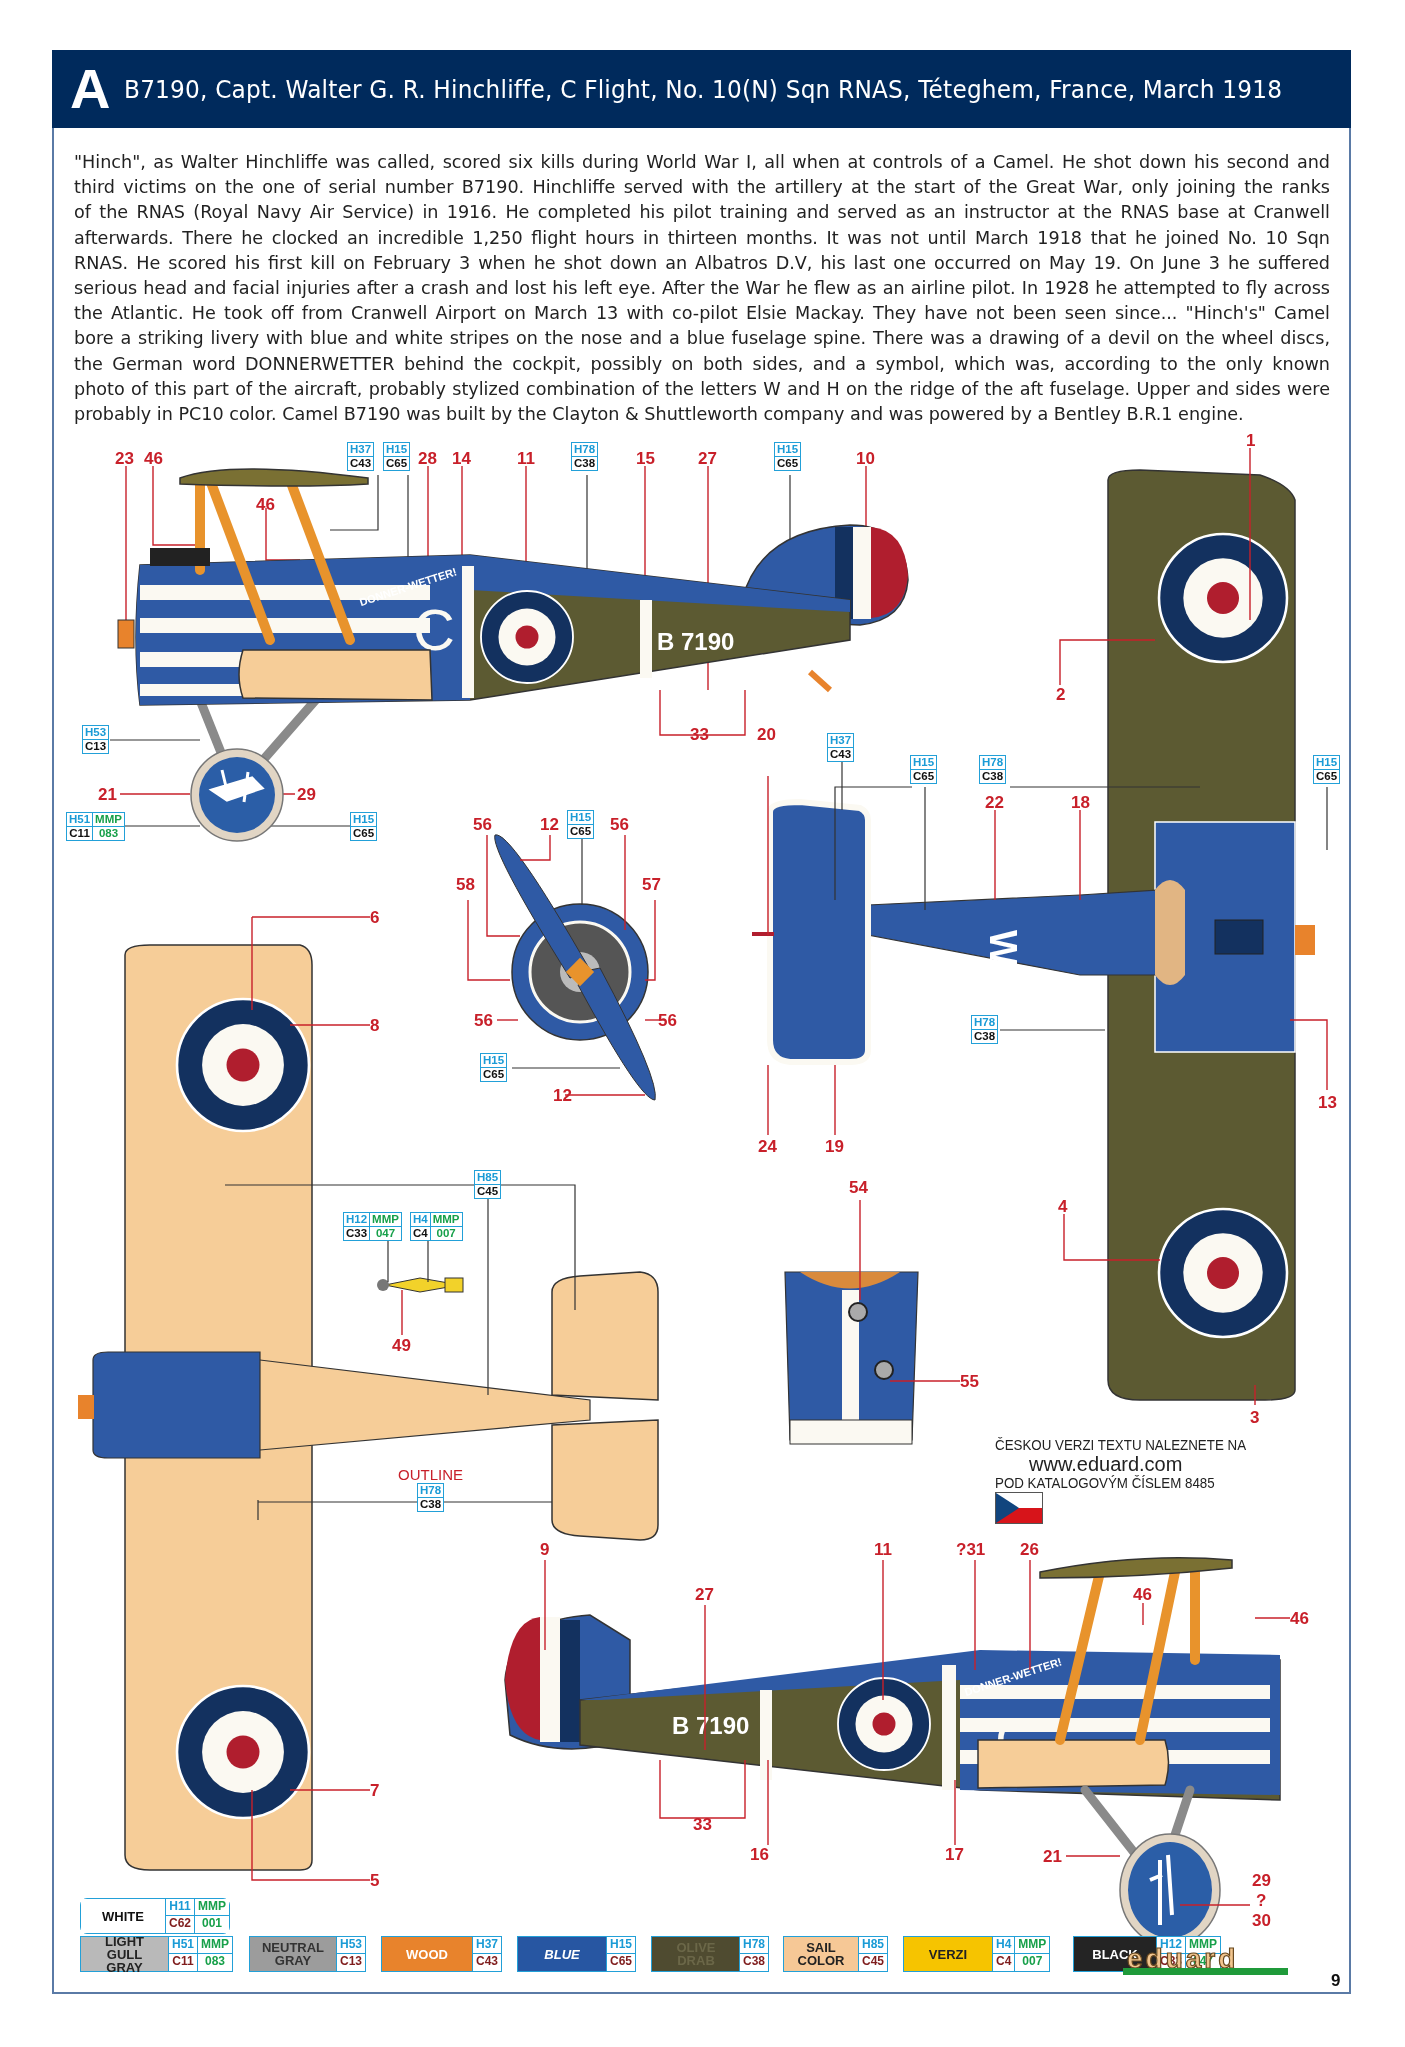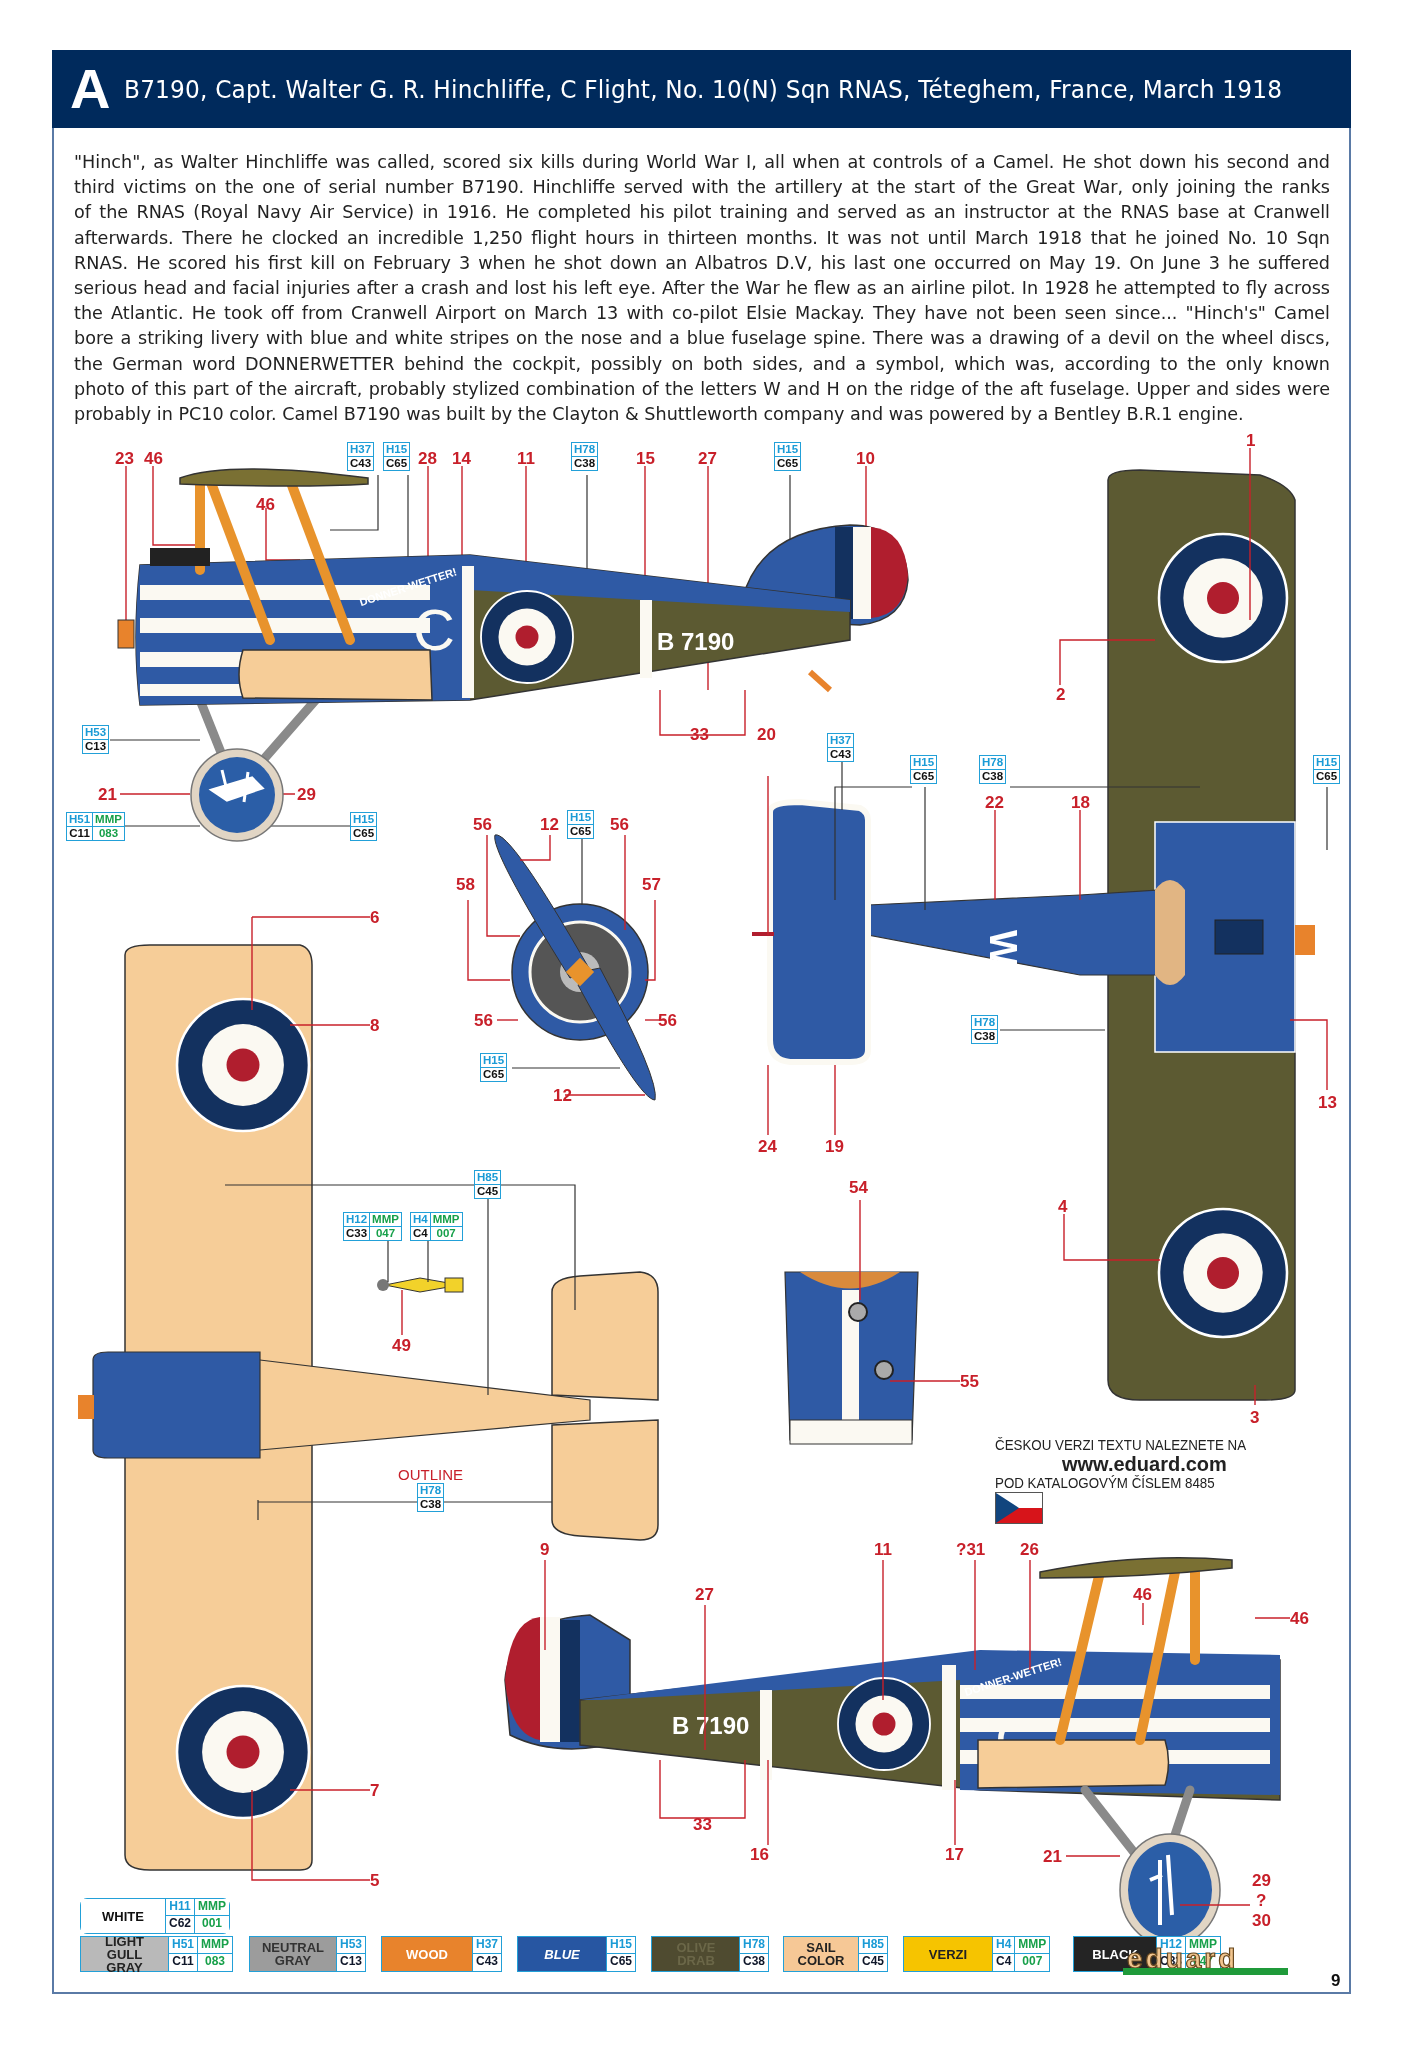--- a/index.html
+++ b/index.html
@@ -17,26 +17,26 @@
   .pc .h{color:#1a9bd6;padding:0 2px;border-bottom:1.5px solid #22a0d8;text-align:center;}
   .pc .c{color:#111;padding:0 2px;text-align:center;}
   .pc .m{color:#17a04a;padding:0 2px;border-bottom:1.5px solid #22a0d8;text-align:center;}
   .pc .mc{color:#17a04a;padding:0 2px;text-align:center;}
   svg.art{position:absolute;left:0;top:0;width:1405px;height:2047px;}
   .legend{position:absolute;display:flex;border:1.5px solid #22a0d8;height:34px;font-family:"Liberation Sans",sans-serif;font-weight:bold;}
   .legend .sw{display:flex;align-items:center;justify-content:center;text-align:center;font-size:13px;line-height:13px;padding:0 6px;}
   .legend .codes{display:flex;background:#fff;}
   .legend .codes .col{display:flex;flex-direction:column;border-left:1.5px solid #22a0d8;}
   .legend .codes .h{color:#1a9bd6;font-size:12px;line-height:15.5px;border-bottom:1.5px solid #22a0d8;padding:0 3px;text-align:center;}
-  .legend .codes .c{color:#0f172a;font-size:12px;line-height:15.5px;padding:0 3px;text-align:center;}
+  .legend .codes .c{color:#7f1d1d;font-size:12px;line-height:15.5px;padding:0 3px;text-align:center;}
   .legend .codes .m{color:#17a04a;font-size:12px;line-height:15.5px;border-bottom:1.5px solid #22a0d8;padding:0 3px;text-align:center;}
   .legend .codes .mc{color:#17a04a;font-size:12px;line-height:15.5px;padding:0 3px;text-align:center;}
   .czech{position:absolute;left:995px;top:1437px;width:300px;font-family:"Liberation Sans",sans-serif;color:#222;}
   .czech .l1{font-size:14.5px;transform:scaleX(0.92);transform-origin:left;white-space:nowrap;}
-  .czech .l2{font-size:20px;font-weight:bold;margin-left:67px;line-height:22px;}
+  .czech .l2{font-size:20px;font-weight:normal;margin-left:34px;line-height:22px;}
   .czech .l3{font-size:14.5px;transform:scaleX(0.92);transform-origin:left;white-space:nowrap;}
   .flag{position:absolute;left:995px;top:1492px;width:46px;height:30px;border:1px solid #555;overflow:hidden;}
   .logo{position:absolute;left:1127px;top:1947px;width:155px;height:26px;}
   .logo .txt{font-family:"Liberation Sans",sans-serif;font-weight:bold;font-size:28px;color:#f1c58f;-webkit-text-stroke:1.2px #6a4a20;letter-spacing:3px;line-height:24px;}
   .logo .bar{position:absolute;left:-4px;bottom:-2px;width:165px;height:7px;background:#1f9a3a;}
   .pagenum{position:absolute;left:1331px;top:1971px;font-family:"Liberation Sans",sans-serif;font-weight:bold;font-size:17px;color:#111;}
 </style>
 </head>
 <body>
 

